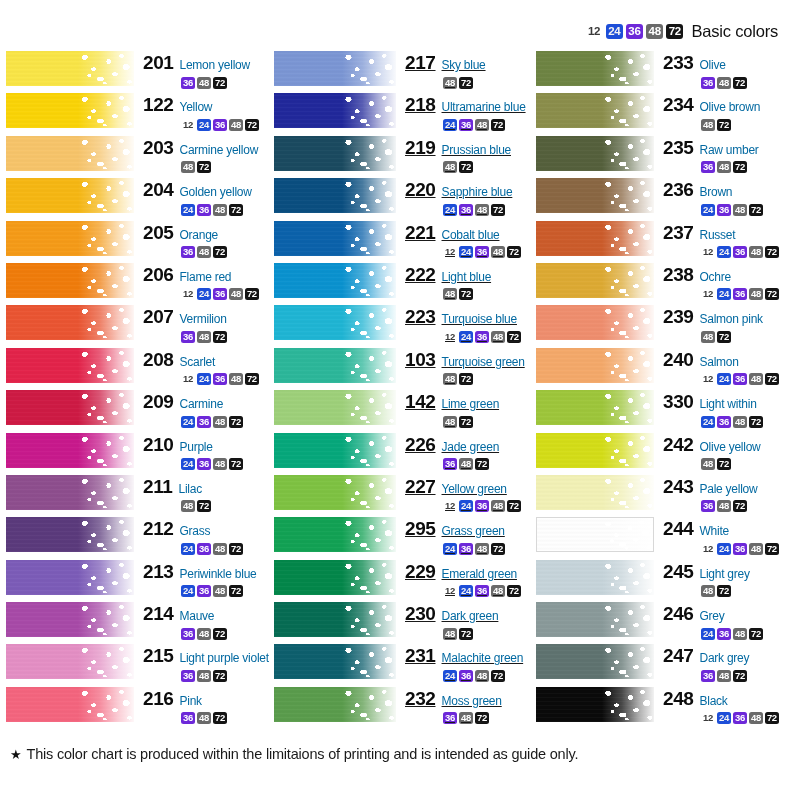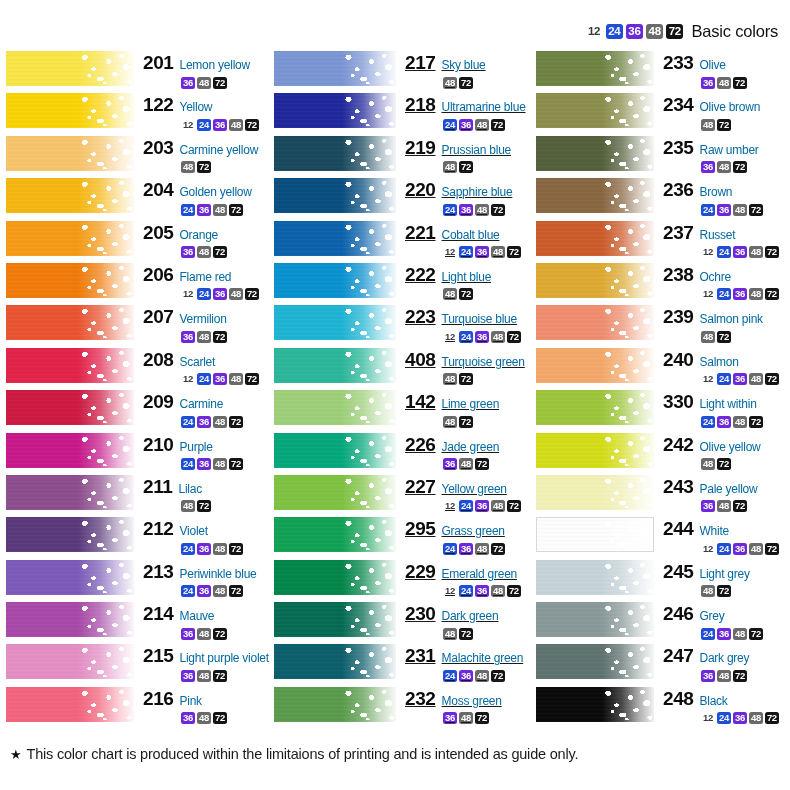--- a/index.html
+++ b/index.html
@@ -397,21 +397,21 @@
         </div>
       </div>
       <div class="entry">
         <div class="swatch-wrap">
           <div class="swatch" style="--c: #5b3a7c;"></div>
           <div class="feather"></div>
         </div>
         <div class="label">
           <div class="label-row">
             <span class="num">212</span>
-            <span class="name">Violet</span>
+            <span class="name">Grass</span>
           </div>
           <div class="badges">
             <span class="badge b-light">24</span>
             <span class="badge b-mid">36</span>
             <span class="badge b-dark">48</span>
             <span class="badge b-black">72</span>
           </div>
         </div>
       </div>
       <div class="entry">
@@ -607,21 +607,21 @@
           </div>
         </div>
       </div>
       <div class="entry">
         <div class="swatch-wrap">
           <div class="swatch" style="--c: #2cb79a;"></div>
           <div class="feather"></div>
         </div>
         <div class="label">
           <div class="label-row">
-            <span class="num">408</span>
+            <span class="num">103</span>
             <span class="name">Turquoise green</span>
           </div>
           <div class="badges">
             <span class="badge b-dark">48</span>
             <span class="badge b-black">72</span>
           </div>
         </div>
       </div>
       <div class="entry">
         <div class="swatch-wrap">

